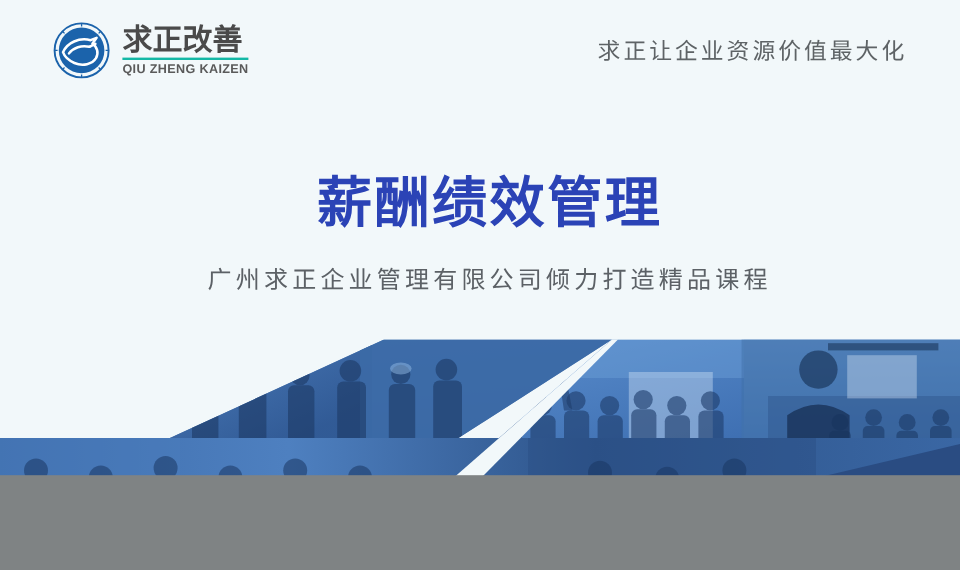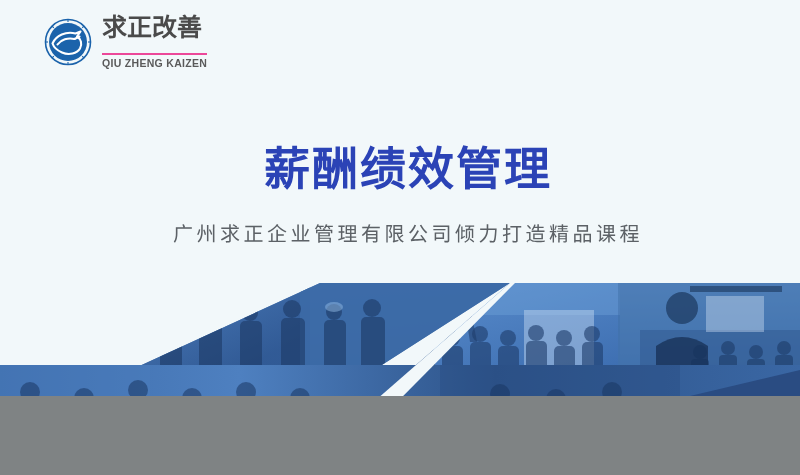--- a/index.html
+++ b/index.html
@@ -47,22 +47,22 @@
     flex-direction: column;
     justify-content: center;
   }
   .brand-cn {
     font-size: 25px;
     line-height: 27px;
     font-weight: bold;
     color: #4a4a4a;
     letter-spacing: 0px;
     font-family: "DejaVu Sans", "Liberation Sans", sans-serif;
-    border-bottom: 2px solid #ec4899;
-    padding-bottom: 12px;
+    border-bottom: 2px solid #14b8a6;
+    padding-bottom: 1px;
   }
   .brand-en {
     font-size: 10.5px;
     line-height: 13px;
     font-weight: bold;
     color: #5a5a5a;
     letter-spacing: 0.3px;
     margin-top: 2px;
     font-family: "Liberation Sans", sans-serif;
     text-align: right;
@@ -352,20 +352,21 @@
           <path d="M13.5 26.5 C17 21.5, 24 19.5, 30.5 21" fill="none" stroke="#ffffff" stroke-width="2.1" stroke-linecap="round"></path>
           <path d="M30.5 21 L35.5 18.5" fill="none" stroke="#ffffff" stroke-width="2.1" stroke-linecap="round"></path>
         </svg>
       </div>
       <div class="brand-words">
         <div class="brand-cn">求正改善</div>
         <div class="brand-en">QIU ZHENG KAIZEN</div>
       </div>
     </div>
 
+    <div class="tagline">求正让企业资源价值最大化</div>
   </div>
 
   <div class="title-block">
     <div class="main-title">薪酬绩效管理</div>
     <div class="sub-title">广州求正企业管理有限公司倾力打造精品课程</div>
   </div>
 
 </div>
 
 </body></html>

